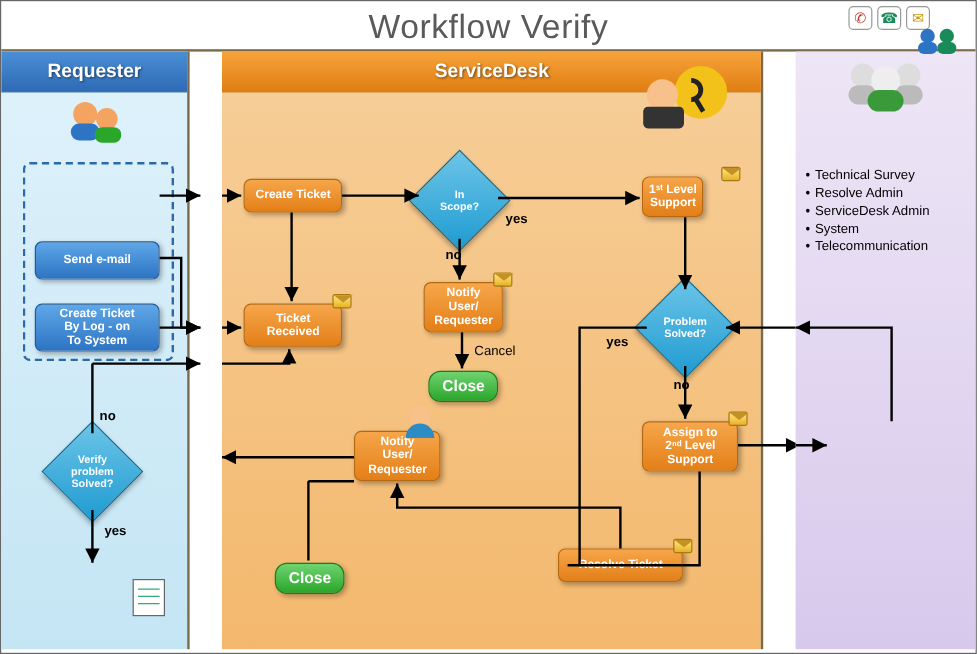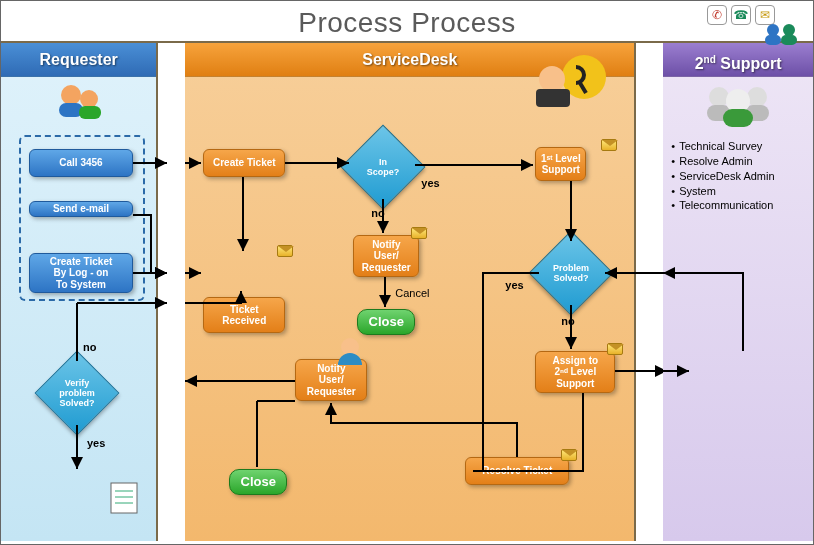--- a/index.html
+++ b/index.html
@@ -129,39 +129,38 @@
 </style>
 </head>
 <body>
 
 <div class="top-icons">
   <span style="color:#c0392b">✆</span>
   <span style="color:#1a8a5a">☎</span>
   <span style="color:#c79a12">✉</span>
 </div>
 
-<div class="title">Process Process</div>
+<div class="title">Workflow Verify</div>
 
 <div class="lanes">
 
   <div class="lane lane-requester">
     <div class="lane-header hdr-req">Requester</div>
     <div class="avatar-row">
       <svg width="56" height="40">
           <circle cx="20" cy="14" r="10" fill="#f4a460"></circle>
           <rect x="8" y="22" width="24" height="14" rx="7" fill="#2d74c4"></rect>
           <circle cx="38" cy="18" r="9" fill="#f4a460"></circle>
           <rect x="28" y="25" width="22" height="13" rx="6" fill="#2aa62a"></rect>
         </svg>
     </div>
 
     <div class="dashed-container" style="left:18px; top:92px; width:126px; height:166px;"></div>
 
-    <div class="box box-blue" style="left:28px; top:106px; width:104px; height:28px;">Call 3456</div>
-    <div class="box box-blue" style="left:28px; top:158px; width:104px; height:16px;">Send  e-mail</div>
+    <div class="box box-blue" style="left:28px; top:158px; width:104px; height:32px;">Send  e-mail</div>
     <div class="box box-blue" style="left:28px; top:210px; width:104px; height:40px; white-space:pre-line;">Create Ticket
 By Log - on
 To System</div>
 
     <div class="diamond" style="left:46px; top:320px;">
       <span style="white-space:pre-line;">Verify problem
 Solved?</span>
     </div>
     <div class="label" style="left:82px; top:298px;">no</div>
     <div class="label" style="left:86px; top:394px;">yes</div>
@@ -202,21 +201,21 @@
 
     <div class="box box-orange" style="left:18px; top:106px; width:82px; height:28px;">Create Ticket</div>
 
     <div class="diamond" style="left:168px; top:94px;">
         <span style="white-space:pre-line;">In
 Scope?</span>
       </div>
     <div class="label" style="left:236px; top:134px;">yes</div>
     <div class="label" style="left:186px; top:164px;">no</div>
 
-    <div class="box box-orange" style="left:18px; top:210px; width:82px; height:36px; white-space:pre-line;margin-top:44px;">Ticket
+    <div class="box box-orange" style="left:18px; top:210px; width:82px; height:36px; white-space:pre-line;">Ticket
 Received</div>
     <div class="mail-badge" style="left:92px; top:202px;"></div>
 
     <div class="box box-orange" style="left:168px; top:192px; width:66px; height:42px; white-space:pre-line;">Notify
 User/
 Requester</div>
     <div class="mail-badge" style="left:226px; top:184px;"></div>
     <div class="label" style="left:210px; top:244px; font-weight:normal;">Cancel</div>
 
     <div class="box box-green" style="left:172px; top:266px; width:58px; height:26px;">Close</div>
@@ -287,23 +286,20 @@
       <path d="M110 338 H0" stroke="#000" stroke-width="2" fill="none" marker-end="url(#ah2)"></path>
 
       <path d="M72 358 V424" stroke="#000" stroke-width="2" fill="none"></path>
       <path d="M72 358 H110" stroke="#000" stroke-width="2" fill="none"></path>
 
       <path d="M384 428 H398 V350" stroke="#000" stroke-width="2" fill="none"></path>
     </svg>
   </div>
 
   <div class="lane lane-support">
-    <div class="lane-header hdr-sup">
-      <span>2</span><sup>nd</sup> <span>Support</span>
-    </div>
     <div class="avatar-row">
       <svg width="86" height="48">
         <circle cx="24" cy="16" r="10" fill="#ddd"></circle>
           <rect x="12" y="24" width="24" height="16" rx="8" fill="#bbb"></rect>
         <circle cx="62" cy="16" r="10" fill="#ddd"></circle>
           <rect x="50" y="24" width="24" height="16" rx="8" fill="#bbb"></rect>
         <circle cx="43" cy="20" r="12" fill="#eee"></circle>
           <rect x="28" y="28" width="30" height="18" rx="9" fill="#3a9a3a"></rect>
       </svg>
     </div>

